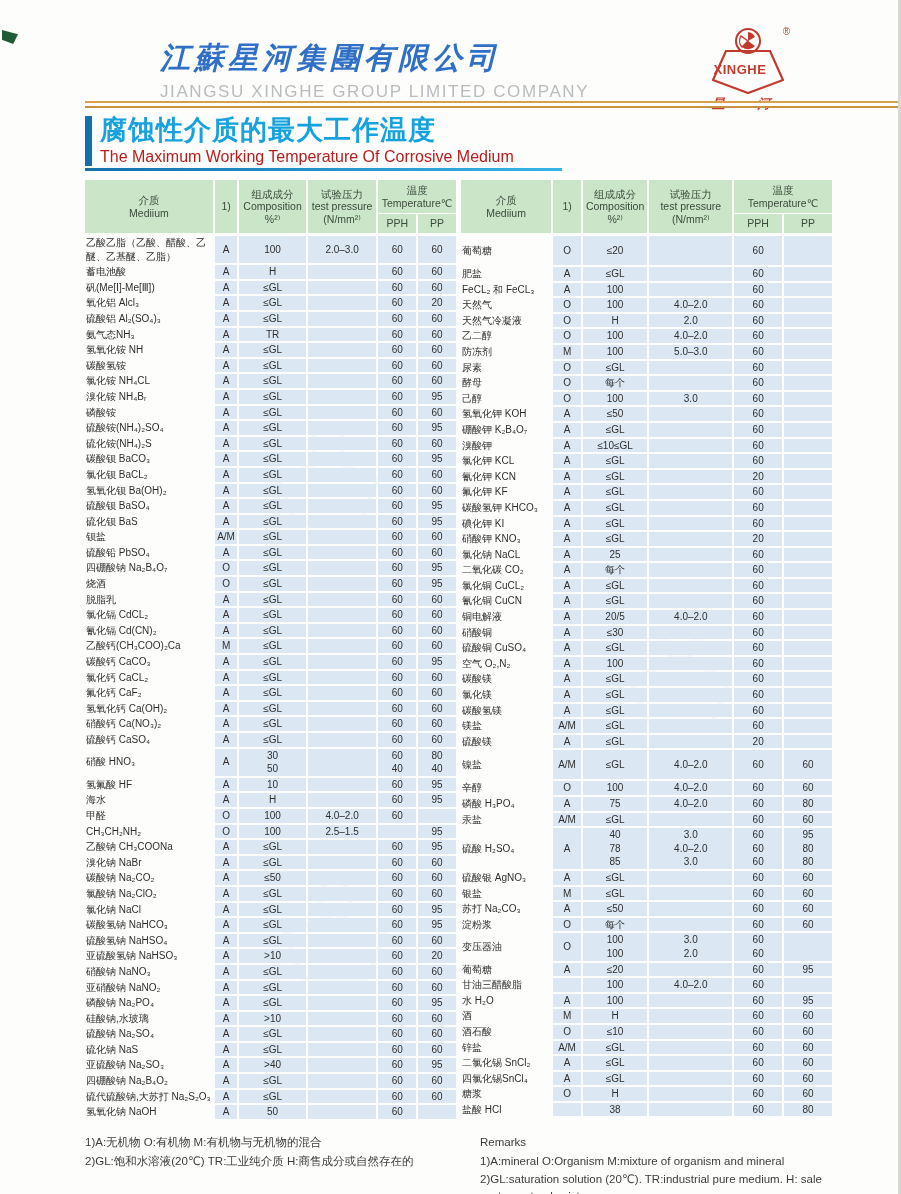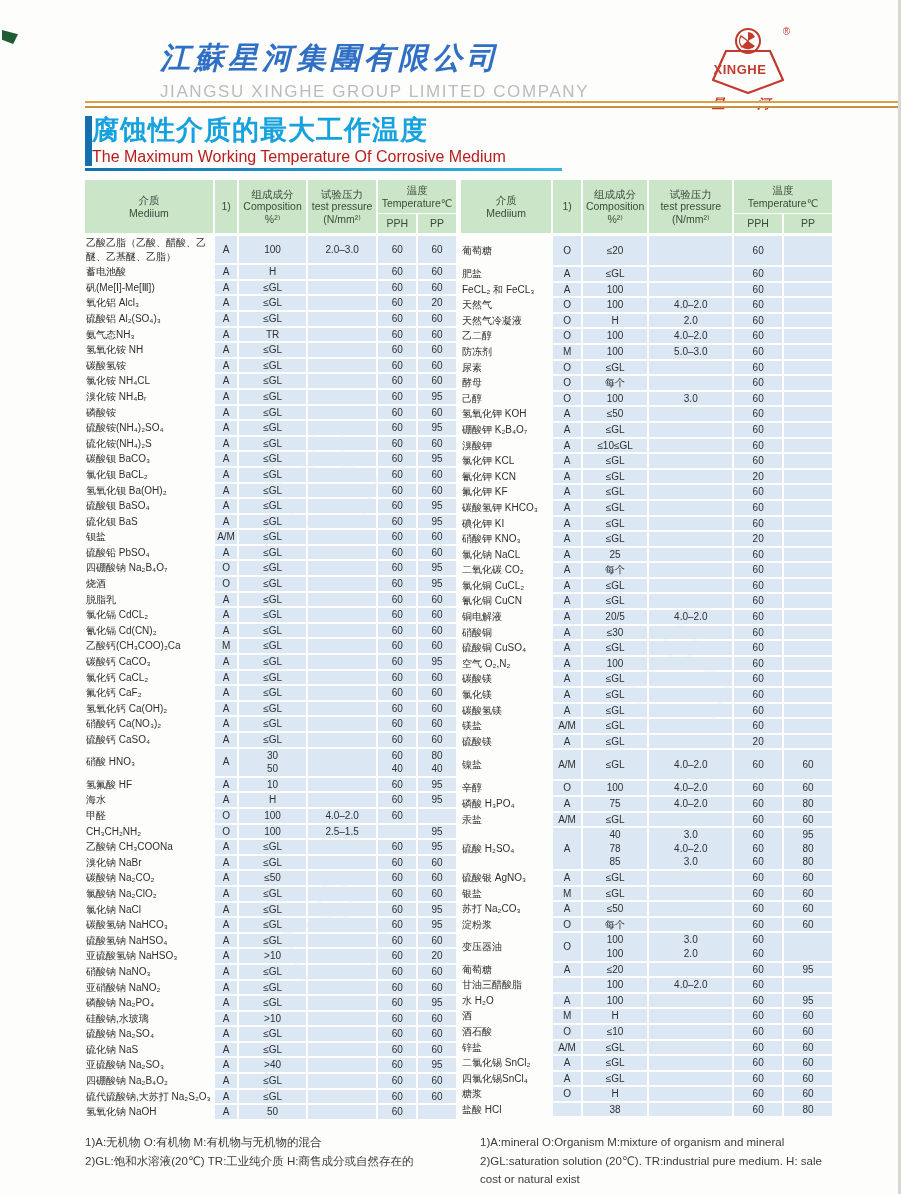--- a/index.html
+++ b/index.html
@@ -25,21 +25,21 @@
   .logo-pent { position:relative; width:72px; height:44px; margin:-6px auto 0; }
   .logo-word { position:absolute; left:0; right:16px; top:12px; font-size:13px; font-weight:bold;
     letter-spacing:0.5px; color:#c23a2d; }
   .logo-cn { font-size:13px; font-weight:bold; letter-spacing:14px; margin-top:1px;
     font-family:"DejaVu Serif","Liberation Serif",serif; font-style:italic; }
   
   .gold-rule { position:absolute; left:85px; right:0; top:101px; height:7px;
     border-top:2px solid #d8a14b; border-bottom:2px solid #c89040; background:#fff; }
   
   .title-block { position:absolute; left:85px; top:116px; width:560px;
-    border-left:7px solid #1470ad; }
+    border-left:7px solid #1470ad; padding-left:8px; }
   .title-cn { color:#16a2de; font-size:27px; font-weight:bold; letter-spacing:1px; line-height:1.1; }
   .title-en { color:#b91c1c; font-size:16px; margin-top:2px; white-space:nowrap; }
   .title-underline { position:absolute; left:85px; top:168px; width:477px; height:3px;
     background:linear-gradient(90deg,#1470ad,#35b5e6); }
   
   .tables { position:absolute; left:85px; top:180px; width:747px; display:flex; gap:5px; }
   .half { flex:1; }
   .thead, .t-row { display:grid; column-gap:2px; }
   .half.left  .thead, .half.left  .t-row { grid-template-columns:3.55fr 0.62fr 1.85fr 1.9fr 1.05fr 1.05fr; }
   .half.right .thead, .half.right .t-row { grid-template-columns:2.45fr 0.75fr 1.75fr 2.25fr 1.3fr 1.3fr; }
@@ -1022,18 +1022,19 @@
         </div>
     </div>
   </div>
 
   <div class="foot">
     <div class="fcol">
         <div style="white-space: normal;">1)A:无机物  O:有机物  M:有机物与无机物的混合</div>
         <div style="white-space: normal;">2)GL:饱和水溶液(20℃)  TR:工业纯介质  H:商售成分或自然存在的</div>
       </div>
     <div class="fcol">
+        <div style="white-space: normal;">Remarks</div>
         <div style="white-space: normal;">1)A:mineral  O:Organism  M:mixture of organism and mineral</div>
         <div style="white-space: normal;">2)GL:saturation solution (20℃).  TR:industrial pure medium.  H: sale cost or natural exist</div>
       </div>
   </div>
 
 </div>
 
 </body></html>

